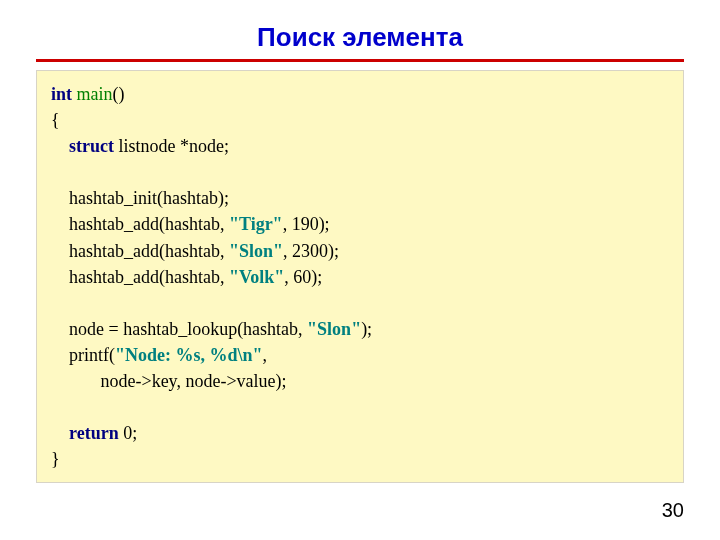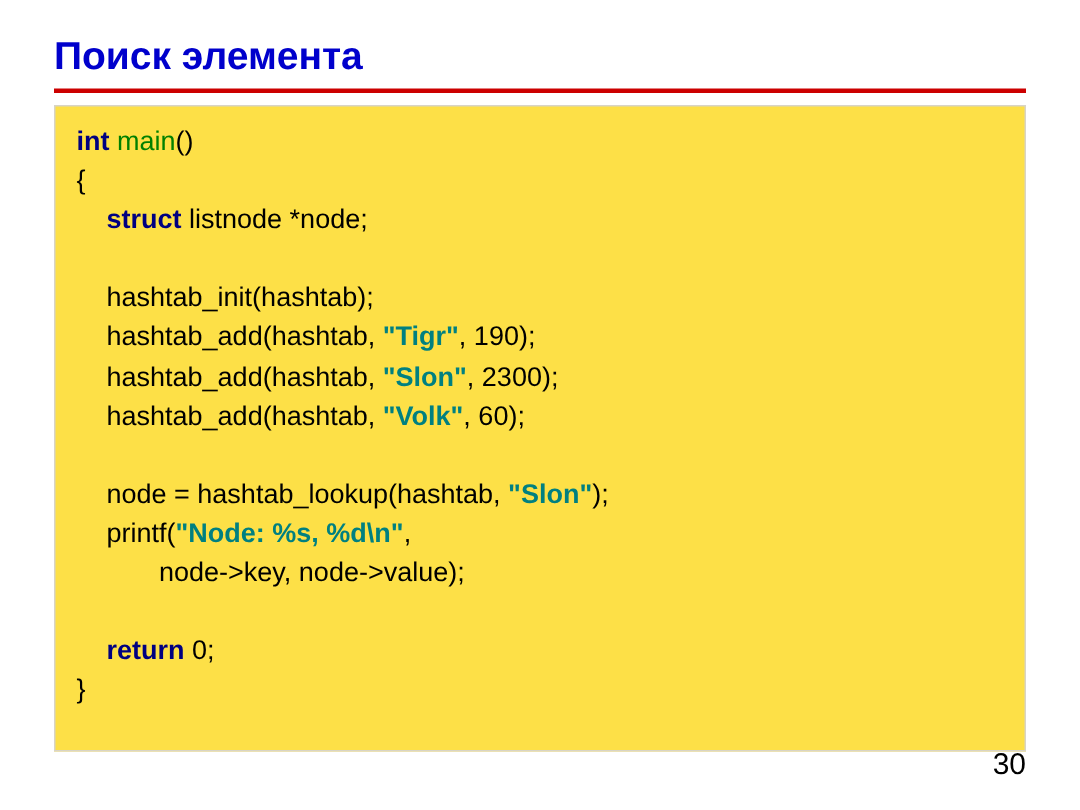--- a/index.html
+++ b/index.html
@@ -16,31 +16,32 @@
     width: 720px;
     height: 540px;
     padding: 22px 36px 0 36px;
     position: relative;
   }
   .title {
     color: #0000cc;
     font-size: 26px;
     font-weight: bold;
     margin: 0 0 6px 0;
+    text-align: center;
   }
   .rule {
     border: 0;
     border-top: 3px solid #cc0000;
     margin: 0 0 8px 0;
   }
   .codeblock {
-    background: #fde047;
+    background: #fef9c3;
     border: 1px solid #d8d4c6;
-    padding: 10px 14px 28px 14px;
-    font-family: Liberation Sans, sans-serif;
+    padding: 10px 14px 10px 14px;
+    font-family: Liberation Serif, serif;
     font-size: 18px;
     line-height: 1.45;
     white-space: pre;
     color: #000000;
   }
   .kw   { color: #000080; font-weight: bold; }
   .fn   { color: #008000; }
   .str  { color: #008080; font-weight: bold; }
   .pagenum {
     position: absolute;

